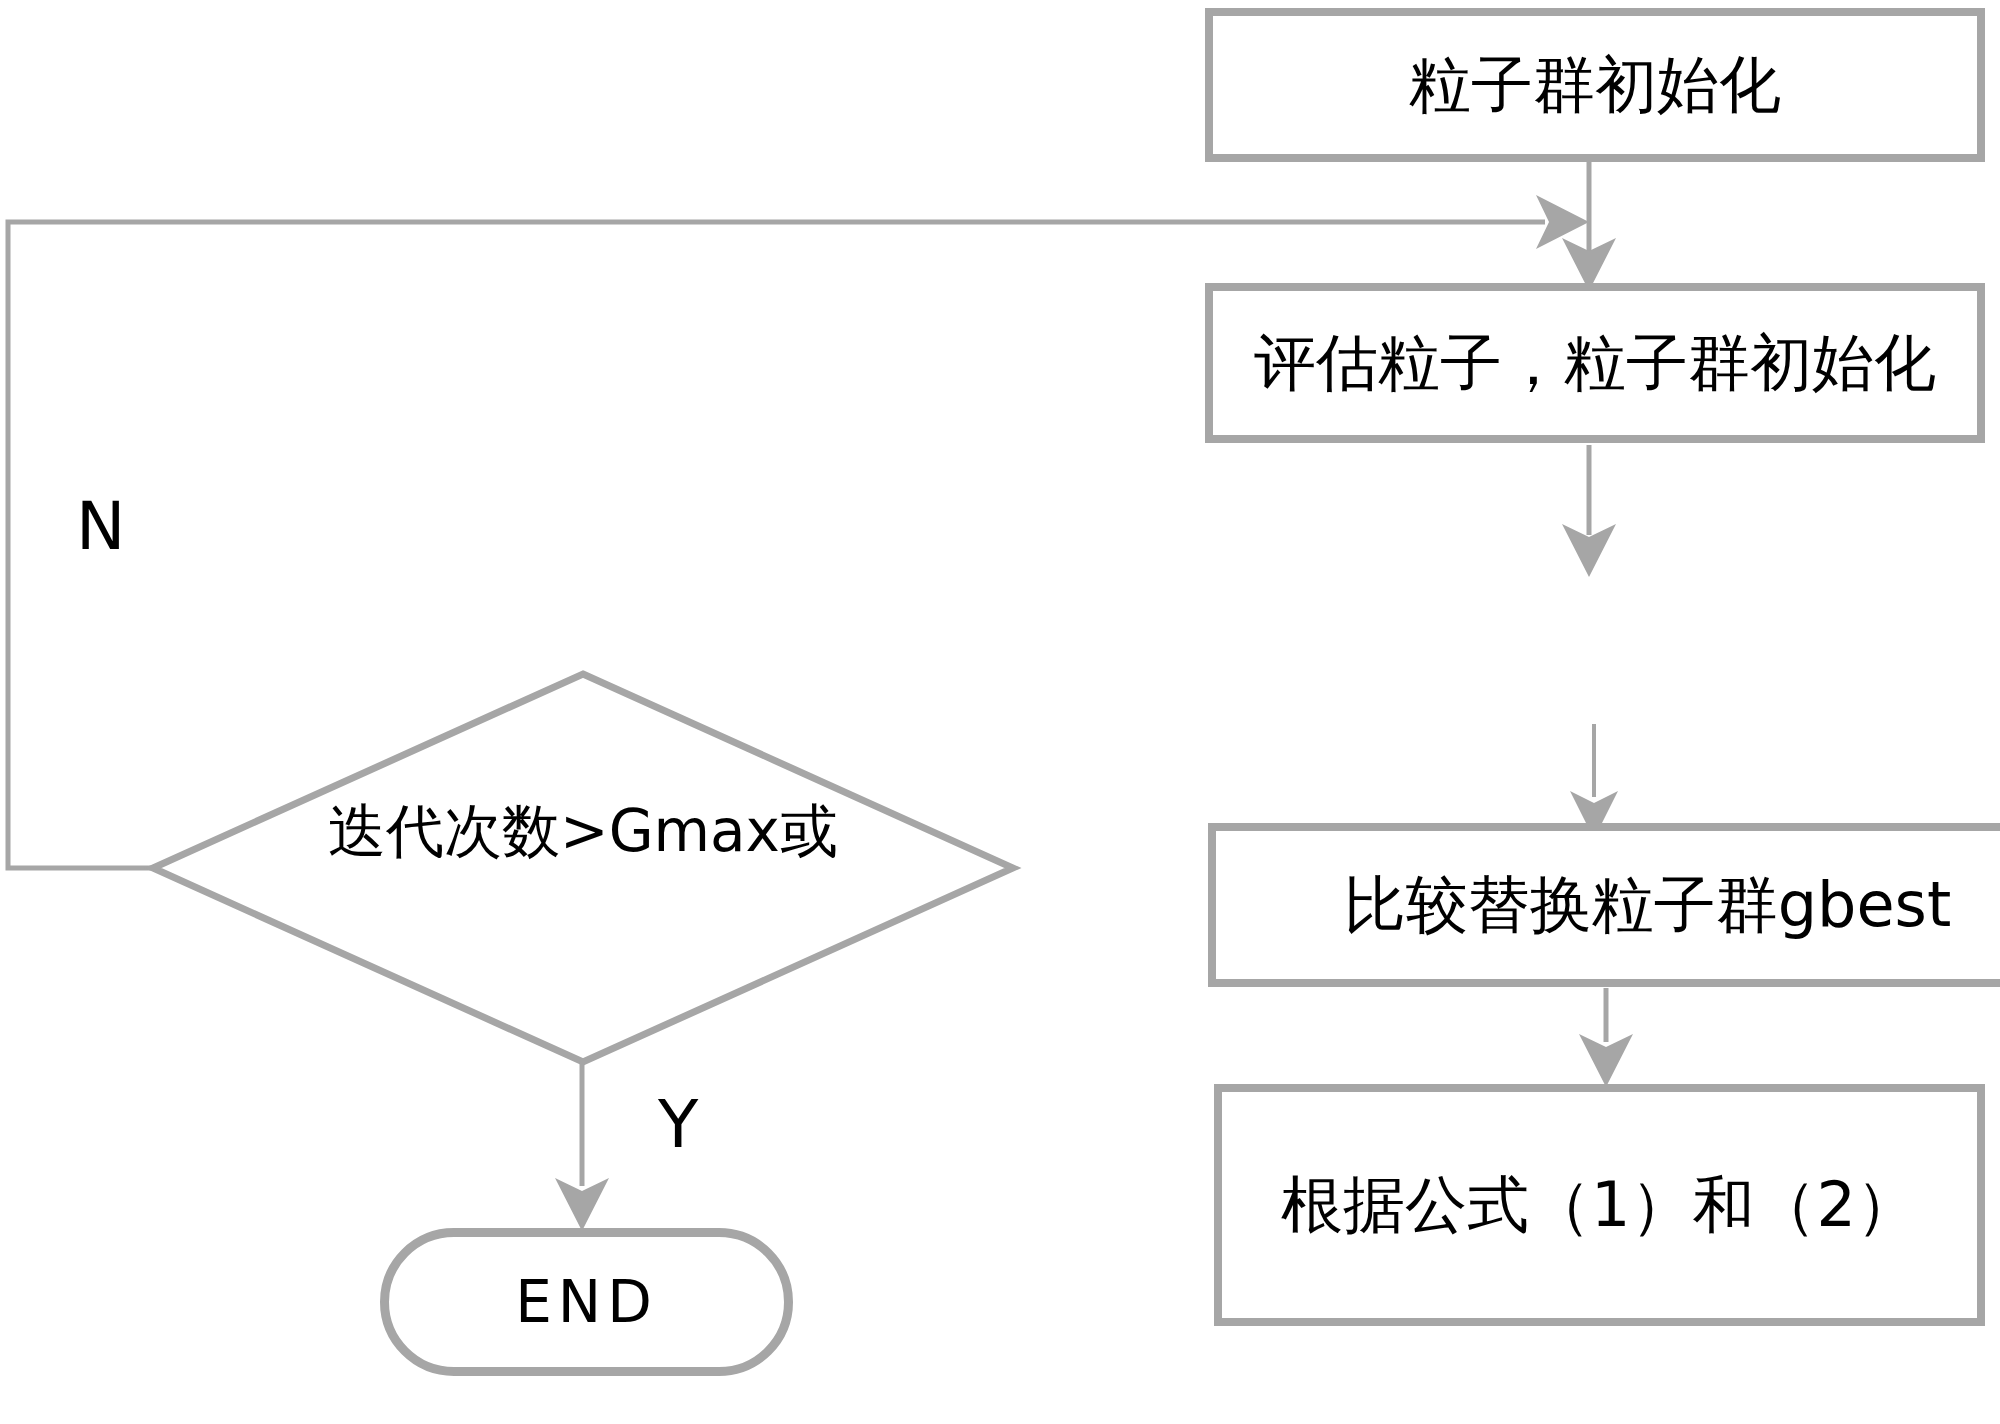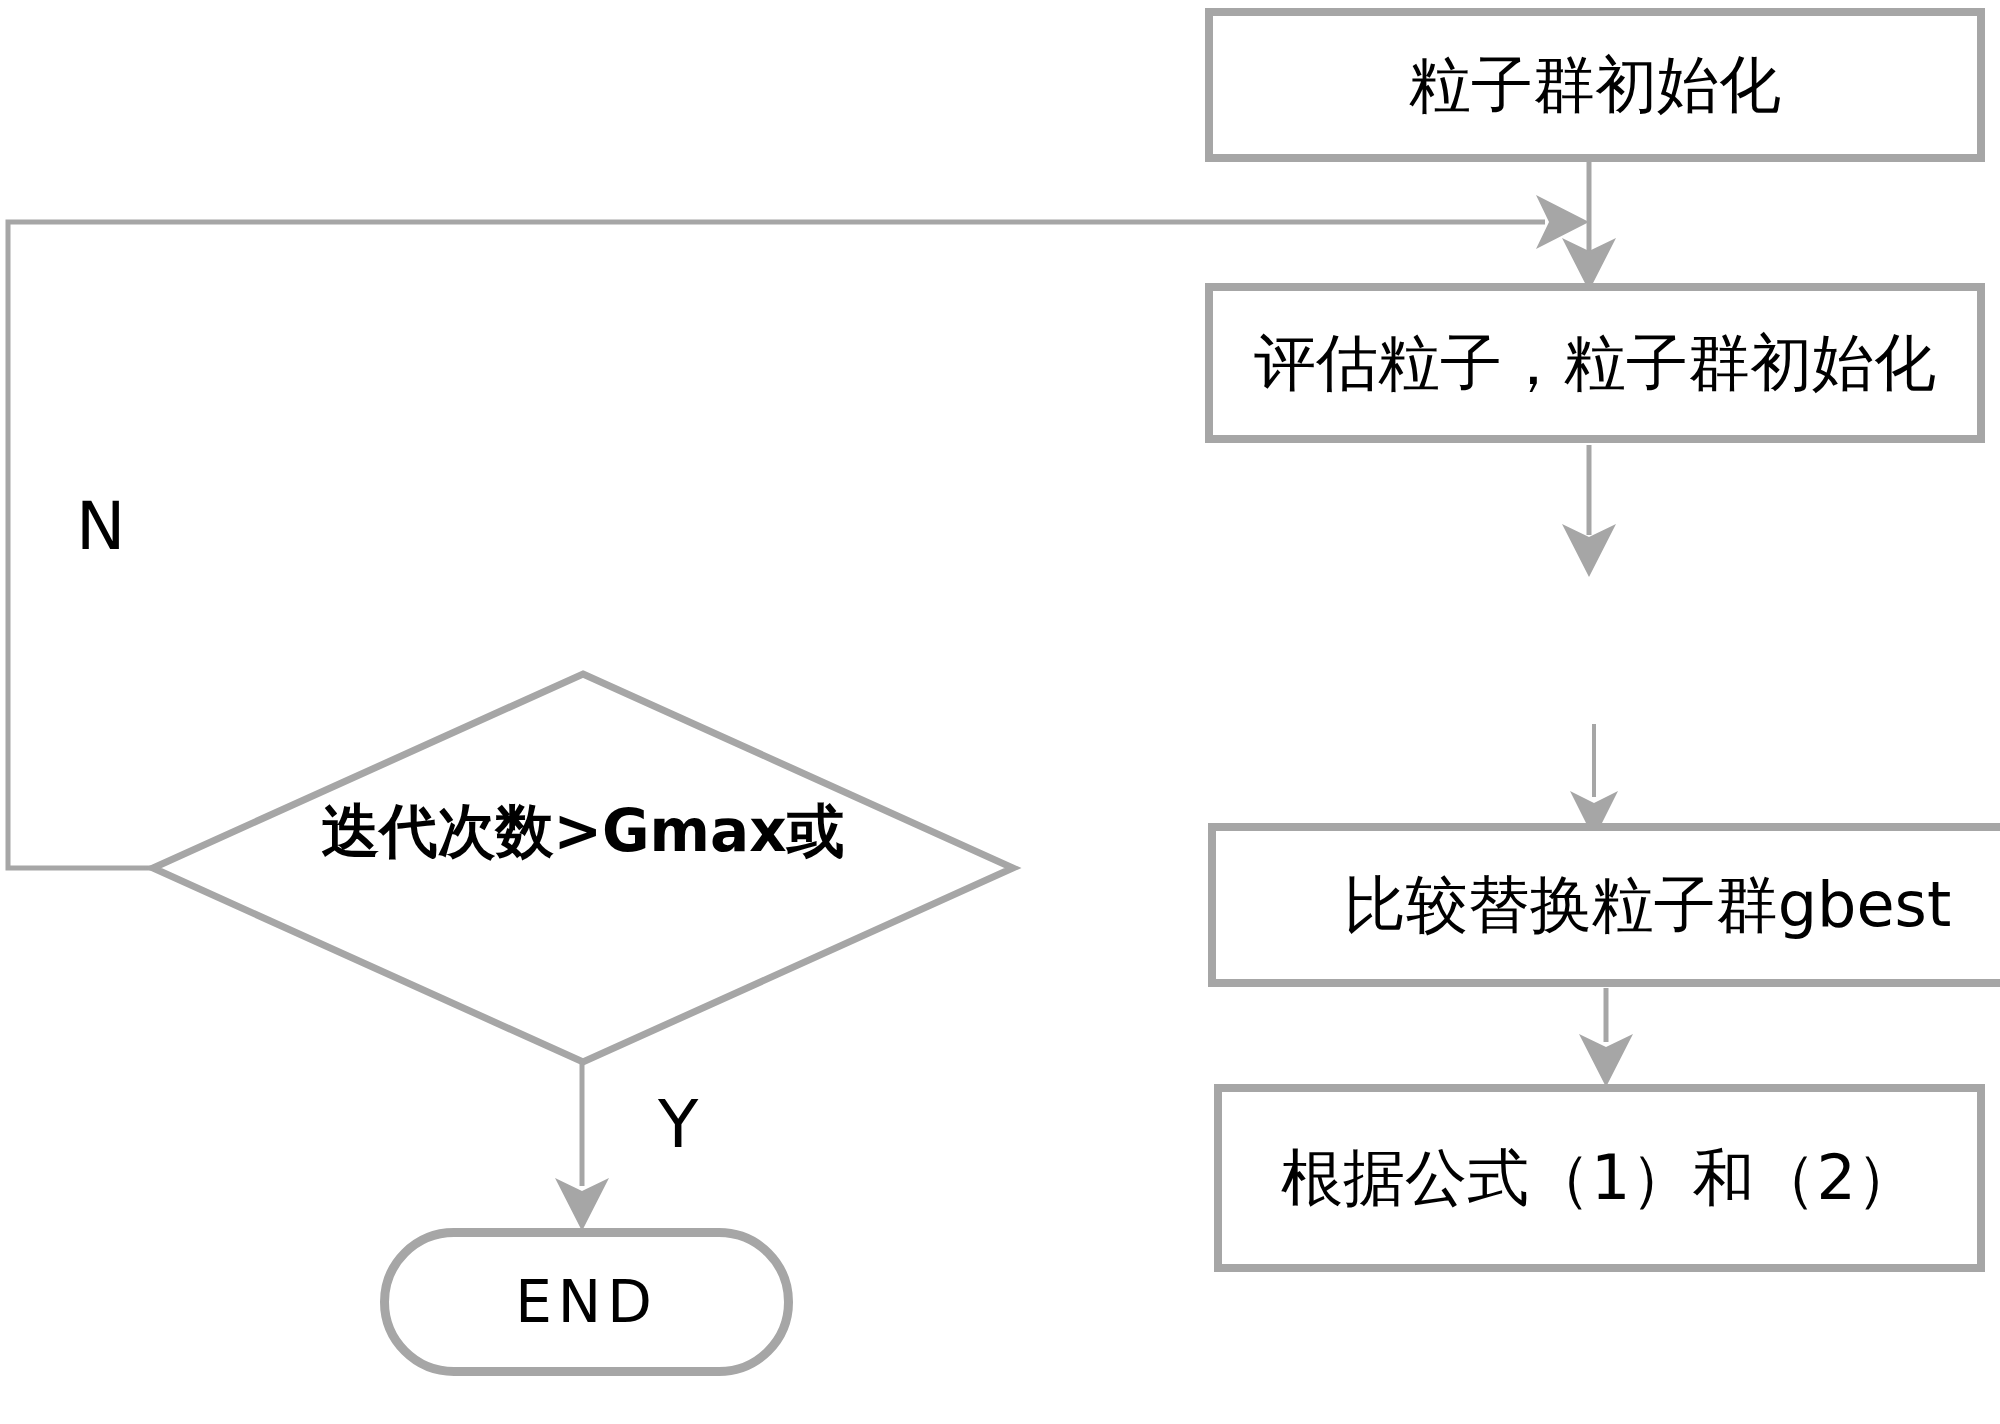--- a/index.html
+++ b/index.html
@@ -46,21 +46,20 @@
     color: #000000;
     box-sizing: border-box;
   }
   .diamond-label {
     position: absolute;
     z-index: 3;
     text-align: center;
     font-size: 58px;
     line-height: 82px;
     color: #000000;
-    font-weight: bold;
   }
   .branch-label {
     position: absolute;
     z-index: 3;
     font-size: 66px;
     color: #000000;
   }
 </style>
 </head>
 <body>
@@ -96,21 +95,21 @@
 
   <div class="process-box" style="left:1205px; top:283px; width:780px; height:160px;">
     <span>评估粒子，粒子群初始化</span>
   </div>
 
 
   <div class="process-box" style="left:1208px; top:823px; width:879px; height:164px;">
     <span>比较替换粒子群gbest</span>
   </div>
 
-  <div class="process-box" style="left:1214px; top:1084px; width:771px; height:188px;">
+  <div class="process-box" style="left:1214px; top:1084px; width:771px; height:242px;">
     <span>
       <span style="display:block;">根据公式（1）和（2）</span>
     </span>
   </div>
 
   <div class="diamond-label" style="left:233px; top:790px; width:700px;">
     <span style="display:block;">迭代次数&gt;Gmax或</span>
   </div>
 
   <div class="branch-label" style="left:76px; top:488px;">N</div>

